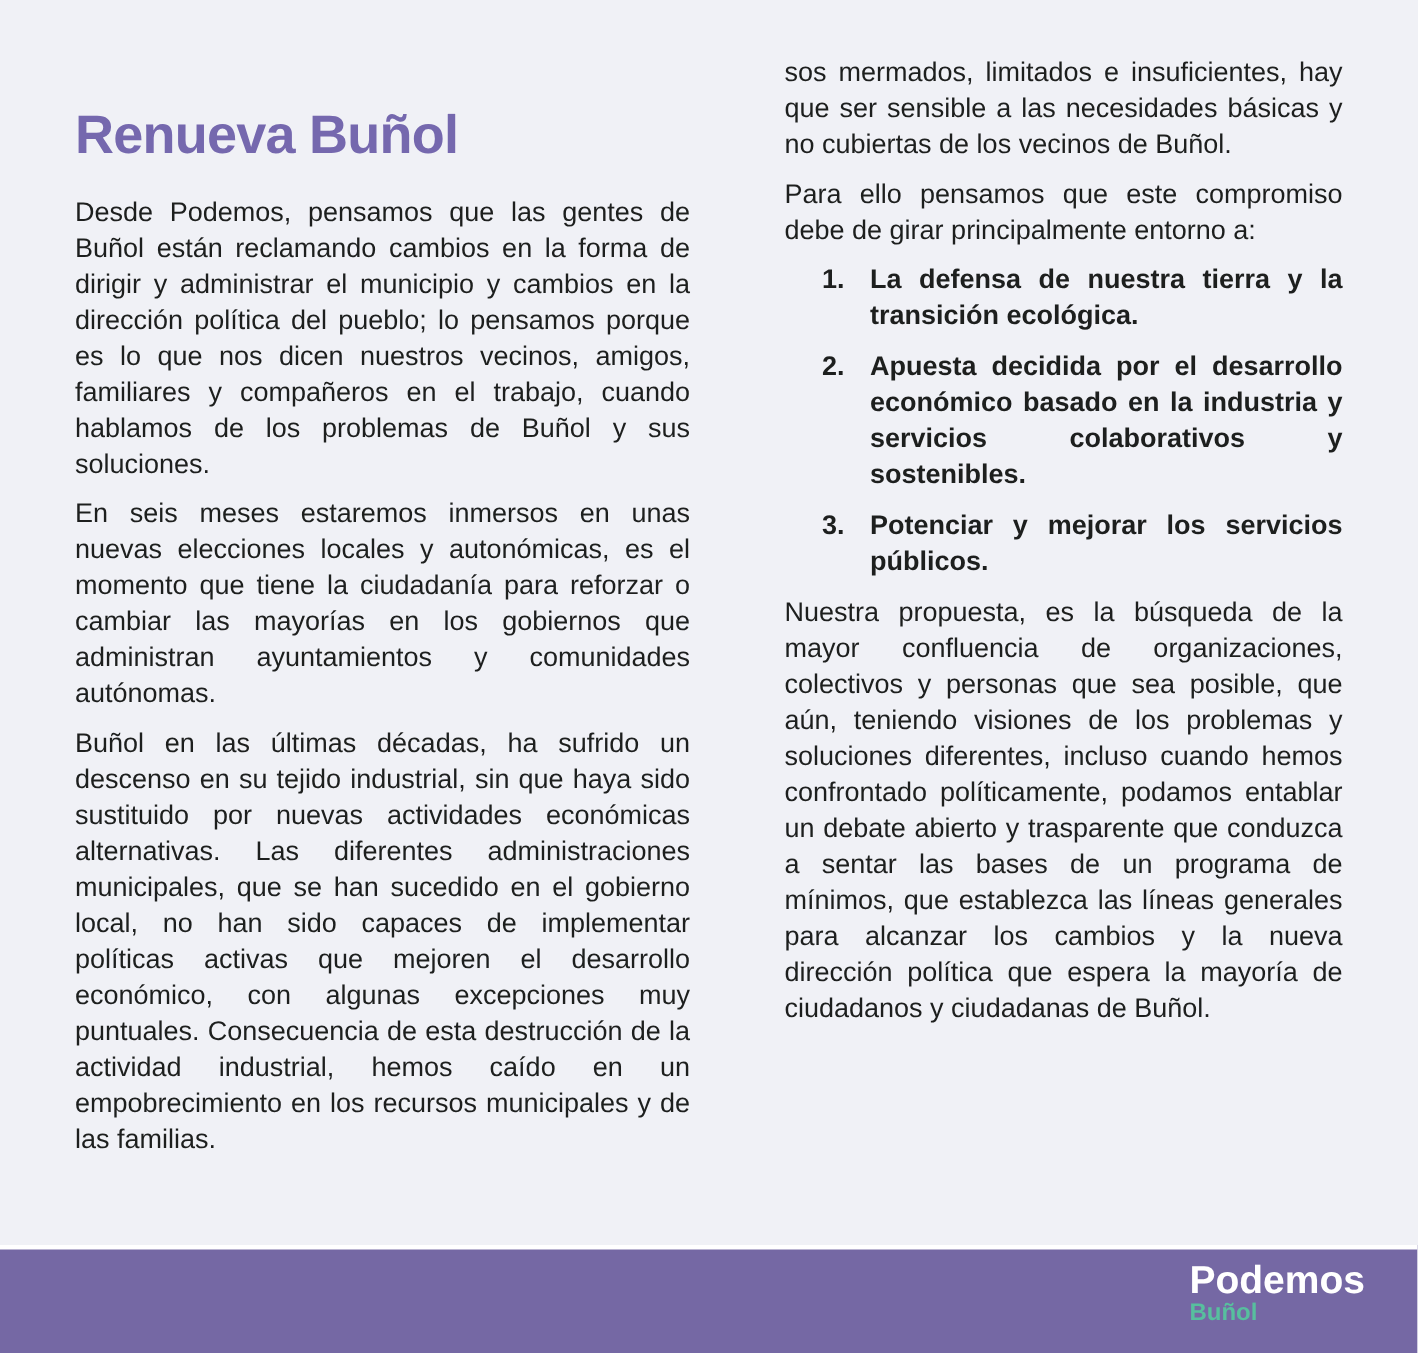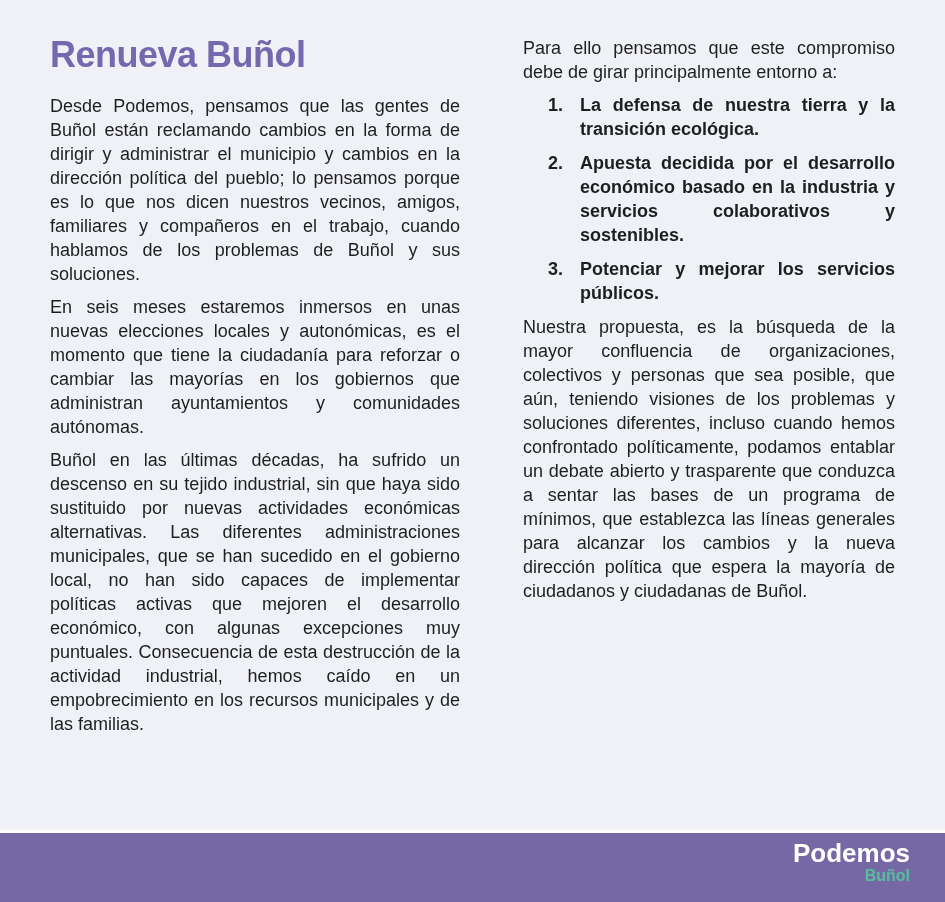--- a/index.html
+++ b/index.html
@@ -17,21 +17,21 @@
     background: #f0f1f6;
     overflow: hidden;
   }
   .content {
     position: absolute;
     top: 36px;
     left: 50px;
     display: flex;
     gap: 63px;
   }
-  .col-left  { width: 410px; flex: none; }
+  .col-left  { width: 410px; flex: none; margin-top: 35px; }
   .col-right { width: 372px; flex: none; }
   h1.title {
     margin: 0 0 20px 0;
     font-size: 36px;
     line-height: 38px;
     font-weight: bold;
     color: #7568ae;
     letter-spacing: -0.5px;
   }
   p.body-par {
@@ -69,21 +69,21 @@
     bottom: 0;
     width: 100%;
     height: 72px;
     background: #7568a4;
     border-top: 3px solid #ffffff;
   }
   .brand {
     position: absolute;
     top: 9px;
     right: 35px;
-    text-align: right;
+    text-align: left;
   }
   .brand-line1 {
     font-size: 26px;
     line-height: 23px;
     font-weight: bold;
     color: #ffffff;
   }
   .brand-line2 {
     font-size: 16px;
     line-height: 21px;
@@ -99,20 +99,21 @@
   <div class="content">
 
     <div class="col-left">
       <h1 class="title">Renueva Buñol</h1>
       <p class="body-par">Desde Podemos, pensamos que las gentes de Buñol están reclamando cambios en la forma de dirigir y administrar el municipio y cambios en la dirección política del pueblo; lo pensamos porque es lo que nos dicen nuestros vecinos, amigos, familiares y compañeros en el trabajo, cuando hablamos de los problemas de Buñol y sus soluciones.</p>
       <p class="body-par">En seis meses estaremos inmersos en unas nuevas elecciones locales y autonómicas, es el momento que tiene la ciudadanía para reforzar o cambiar las mayorías en los gobiernos que administran ayuntamientos y comunidades autónomas.</p>
       <p class="body-par">Buñol en las últimas décadas, ha sufrido un descenso en su tejido industrial, sin que haya sido sustituido por nuevas actividades económicas alternativas. Las diferentes administraciones municipales, que se han sucedido en el gobierno local, no han sido capaces de implementar políticas activas que mejoren el desarrollo económico, con algunas excepciones muy puntuales. Consecuencia de esta destrucción de la actividad industrial, hemos caído en un empobrecimiento en los recursos municipales y de las familias.</p>
     </div>
 
     <div class="col-right">
+      <p class="body-par">sos mermados, limitados e insuficientes, hay que ser sensible a las necesidades básicas y no cubiertas de los vecinos de Buñol.</p>
       <p class="body-par">Para ello pensamos que este compromiso debe de girar principalmente entorno a:</p>
 
       <ol class="commitments">
         <li class="list-item">
           <span class="list-num">1.</span>
           <span class="list-text">La defensa de nuestra tierra y la transición ecológica.</span>
         </li>
         <li class="list-item">
           <span class="list-num">2.</span>
           <span class="list-text">Apuesta decidida por el desarrollo económico basado en la industria y servicios colaborativos y sostenibles.</span>

